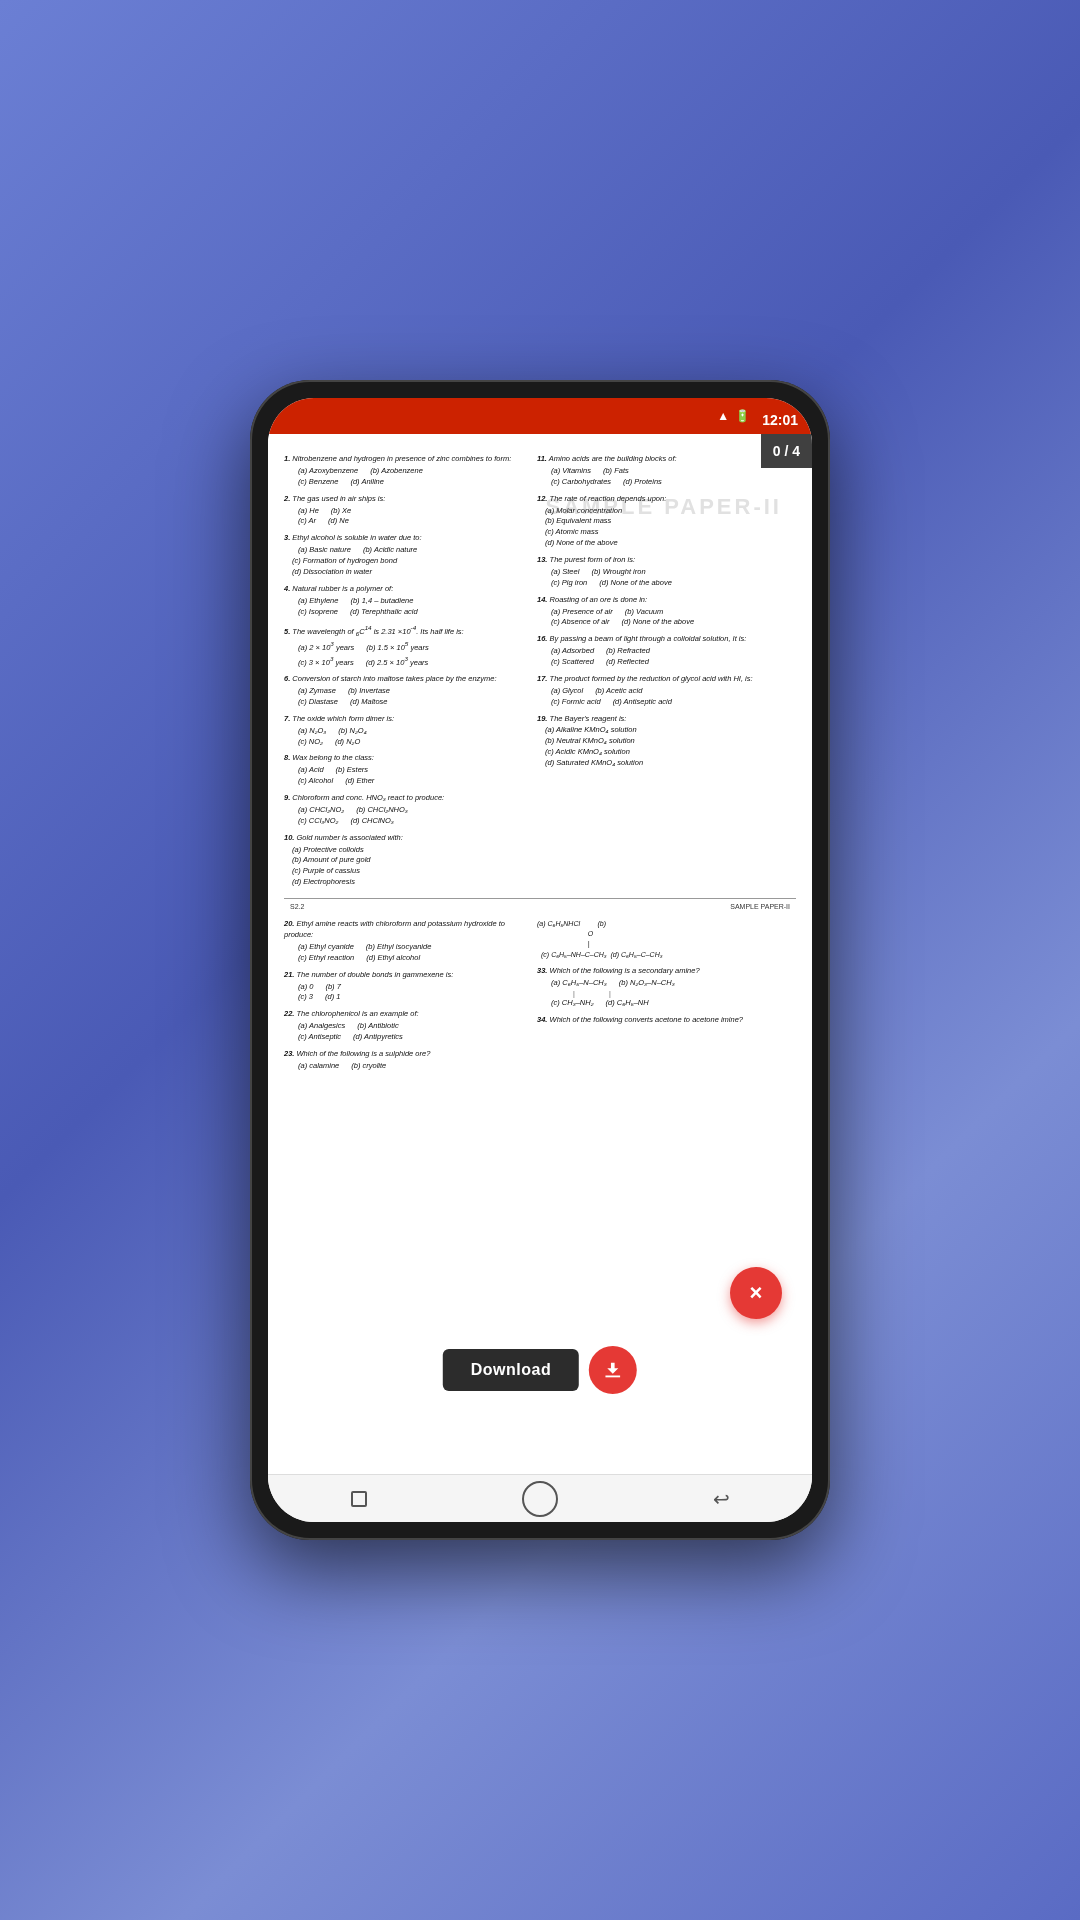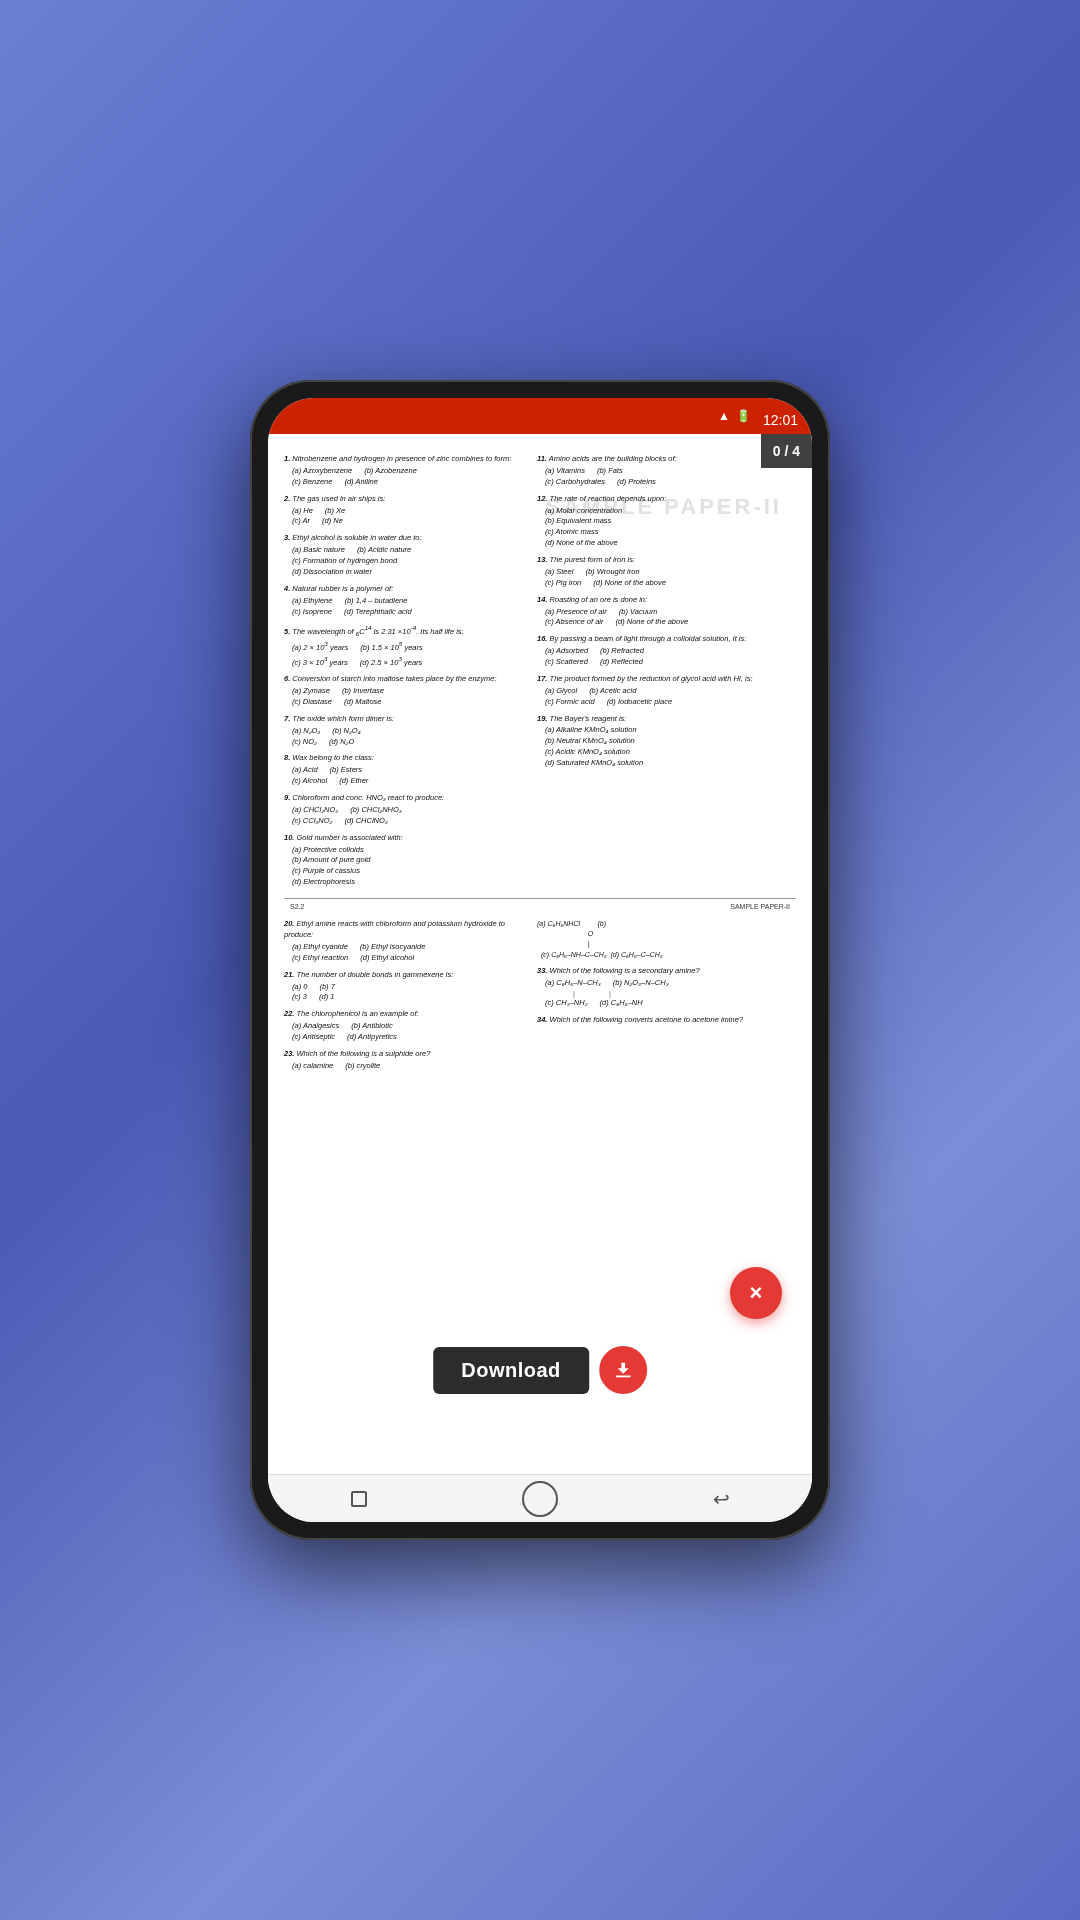--- a/index.html
+++ b/index.html
@@ -82,21 +82,21 @@
     }
 
     .battery-icon {
       color: white;
       font-size: 12px;
     }
 
     .time {
       color: white;
       font-size: 14px;
-      font-weight: normal;
+      font-weight: bold;
       margin-left: 6px;
       margin-top: 8px;
     }
 
     
     .page-counter {
       position: absolute;
       top: 36px;
       right: 0;
       background: rgba(0,0,0,0.75);
@@ -161,20 +161,21 @@
 
     .options {
       margin-left: 8px;
       margin-top: 1px;
     }
 
     .options-row {
       display: flex;
       gap: 4px;
       flex-wrap: wrap;
+      margin-left: 6px;
     }
 
     .opt {
       white-space: nowrap;
       margin-right: 8px;
     }
 
     
     .page-footer {
       display: flex;
@@ -194,21 +195,21 @@
       transform: translateX(-50%);
       display: flex;
       align-items: center;
       gap: 10px;
       z-index: 20;
     }
 
     .download-btn {
       background: #2c2c2c;
       color: white;
-      font-size: 20px;
+      font-size: 16px;
       font-weight: bold;
       padding: 12px 28px;
       border-radius: 6px;
       border: none;
       cursor: pointer;
       letter-spacing: 0.5px;
     }
 
     .download-icon-btn {
       background: #e53935;
@@ -519,21 +520,21 @@
 
             <div class="question-block">
               <p><span class="bold">17.</span> The product formed by the reduction of glycol acid with HI, is:</p>
               <div class="options">
                 <div class="options-row">
                   <span class="opt">(a) Glycol</span>
                     <span class="opt">(b) Acetic acid</span>
                 </div>
                 <div class="options-row">
                   <span class="opt">(c) Formic acid</span>
-                    <span class="opt">(d) Iodoacetic place</span>
+                    <span class="opt">(d) Antiseptic acid</span>
                 </div>
               </div>
             </div>
 
 
             <div class="question-block">
               <p><span class="bold">19.</span> The Bayer's reagent is:</p>
               <div class="options">
                 <div>(a) Alkaline KMnO₄ solution</div>
                 <div>(b) Neutral KMnO₄ solution</div>

